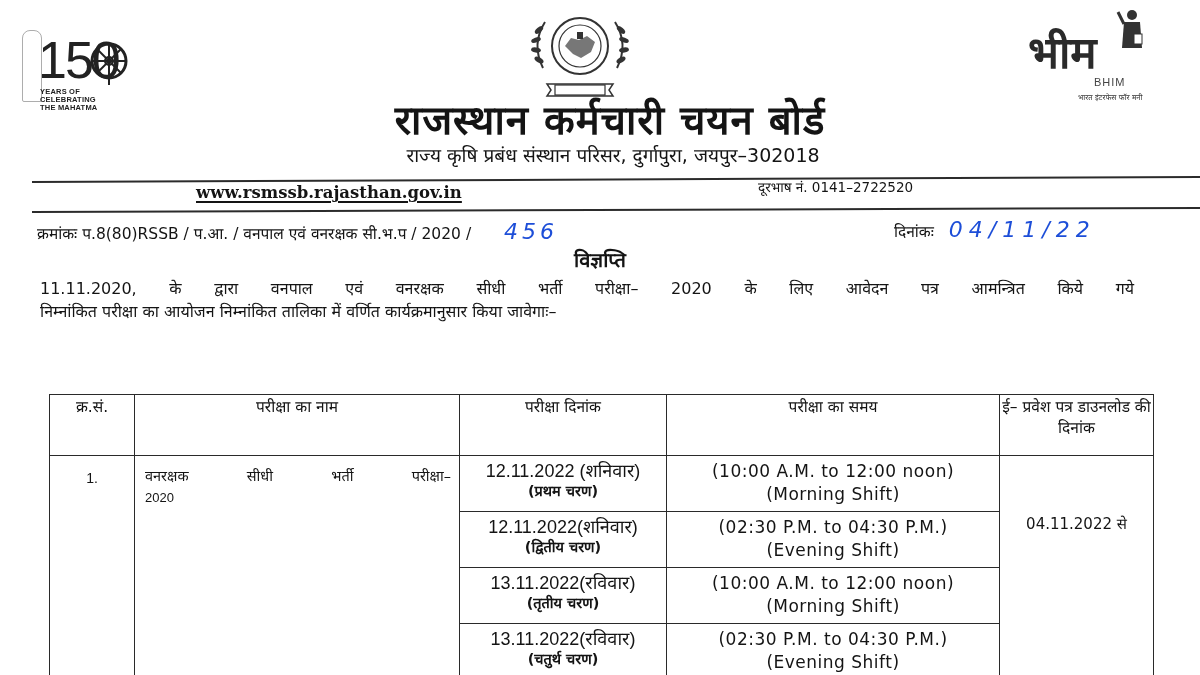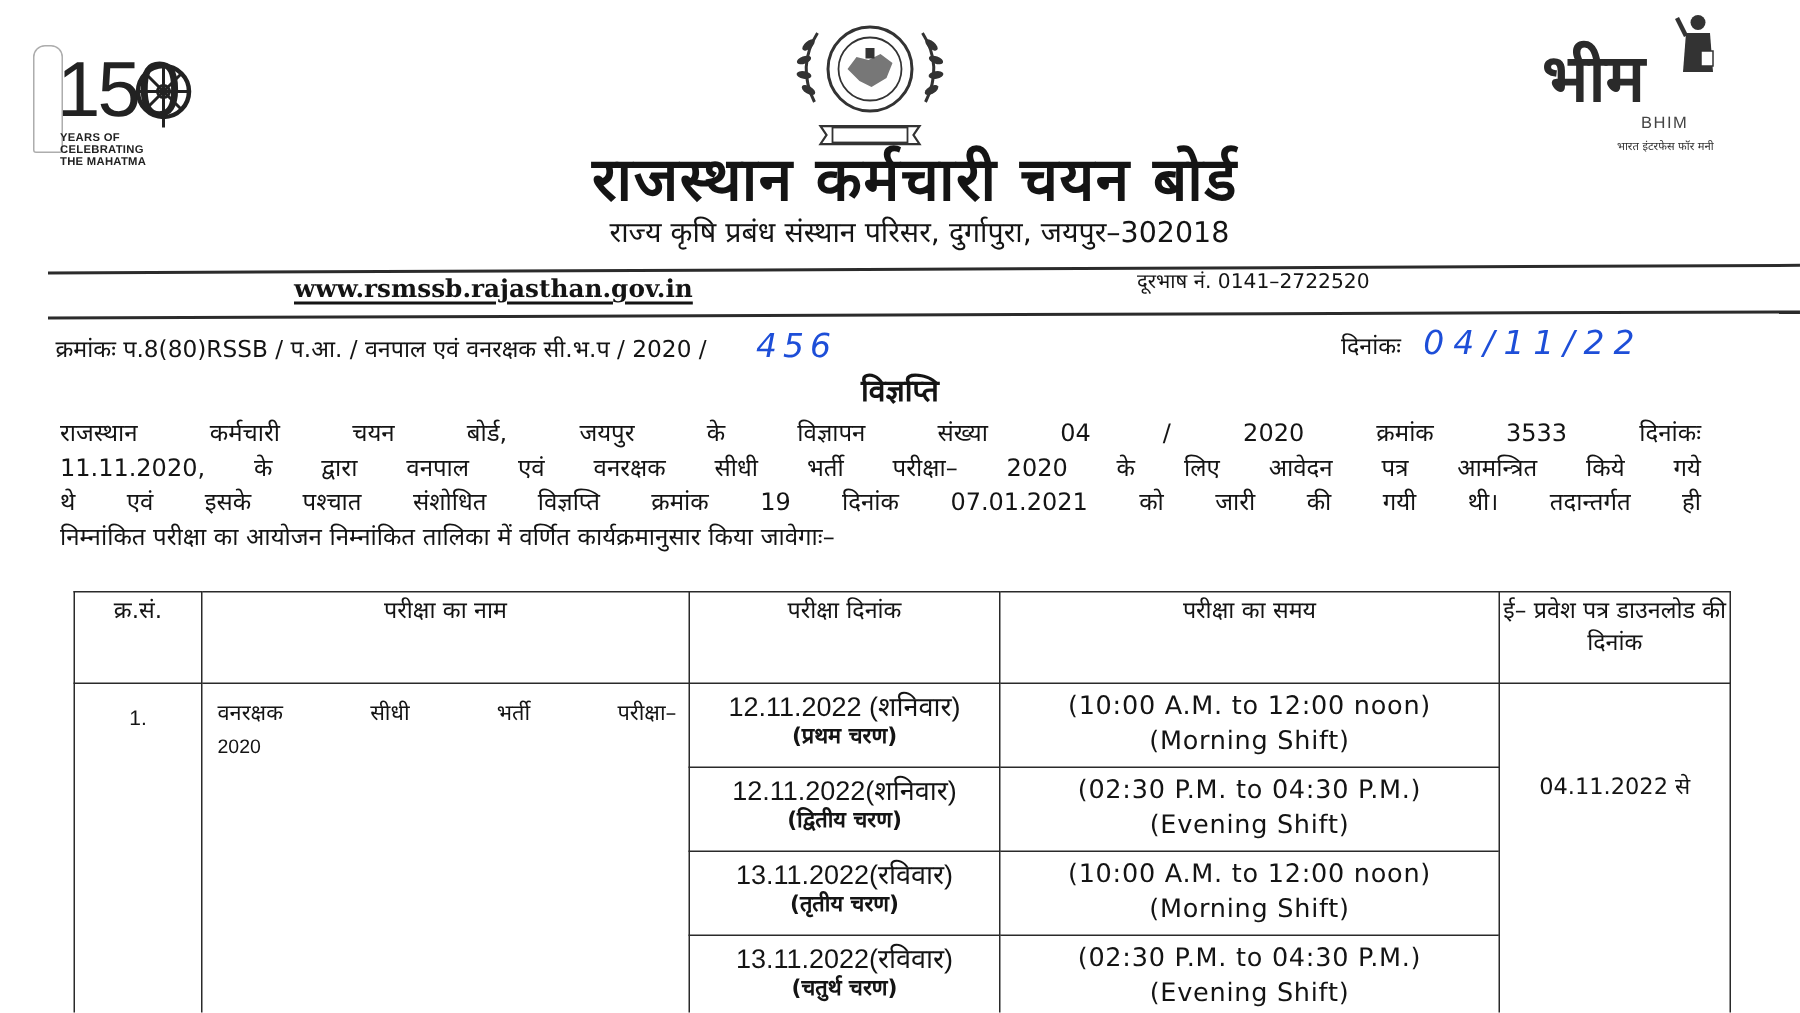--- a/index.html
+++ b/index.html
@@ -139,23 +139,21 @@
   <span class="num-hand">456</span>
 </div>
 <div class="abs date-block">
   <span>दिनांकः</span>
   <span class="date-hand">04/11/22</span>
 </div>
 
 <div class="abs notice-title">विज्ञप्ति</div>
 
 <div class="abs para">
-  <span class="l1">राजस्थान कर्मचारी चयन बोर्ड, जयपुर के विज्ञापन संख्या 04 / 2020 क्रमांक 3533 दिनांकः</span>
   <span class="l2">11.11.2020, के द्वारा वनपाल एवं वनरक्षक सीधी भर्ती परीक्षा– 2020 के लिए आवेदन पत्र आमन्त्रित किये गये</span>
-  <span class="l3">थे एवं इसके पश्चात संशोधित विज्ञप्ति क्रमांक 19 दिनांक 07.01.2021 को जारी की गयी थी। तदान्तर्गत ही</span>
   <span>निम्नांकित परीक्षा का आयोजन निम्नांकित तालिका में वर्णित कार्यक्रमानुसार किया जावेगाः–</span>
 </div>
 
 <table class="sched">
   <tbody>
       <tr>
     <th class="c-sn">क्र.सं.</th>
     <th class="c-name">परीक्षा का नाम</th>
     <th class="c-date">परीक्षा दिनांक</th>
     <th class="c-time">परीक्षा का समय</th>

